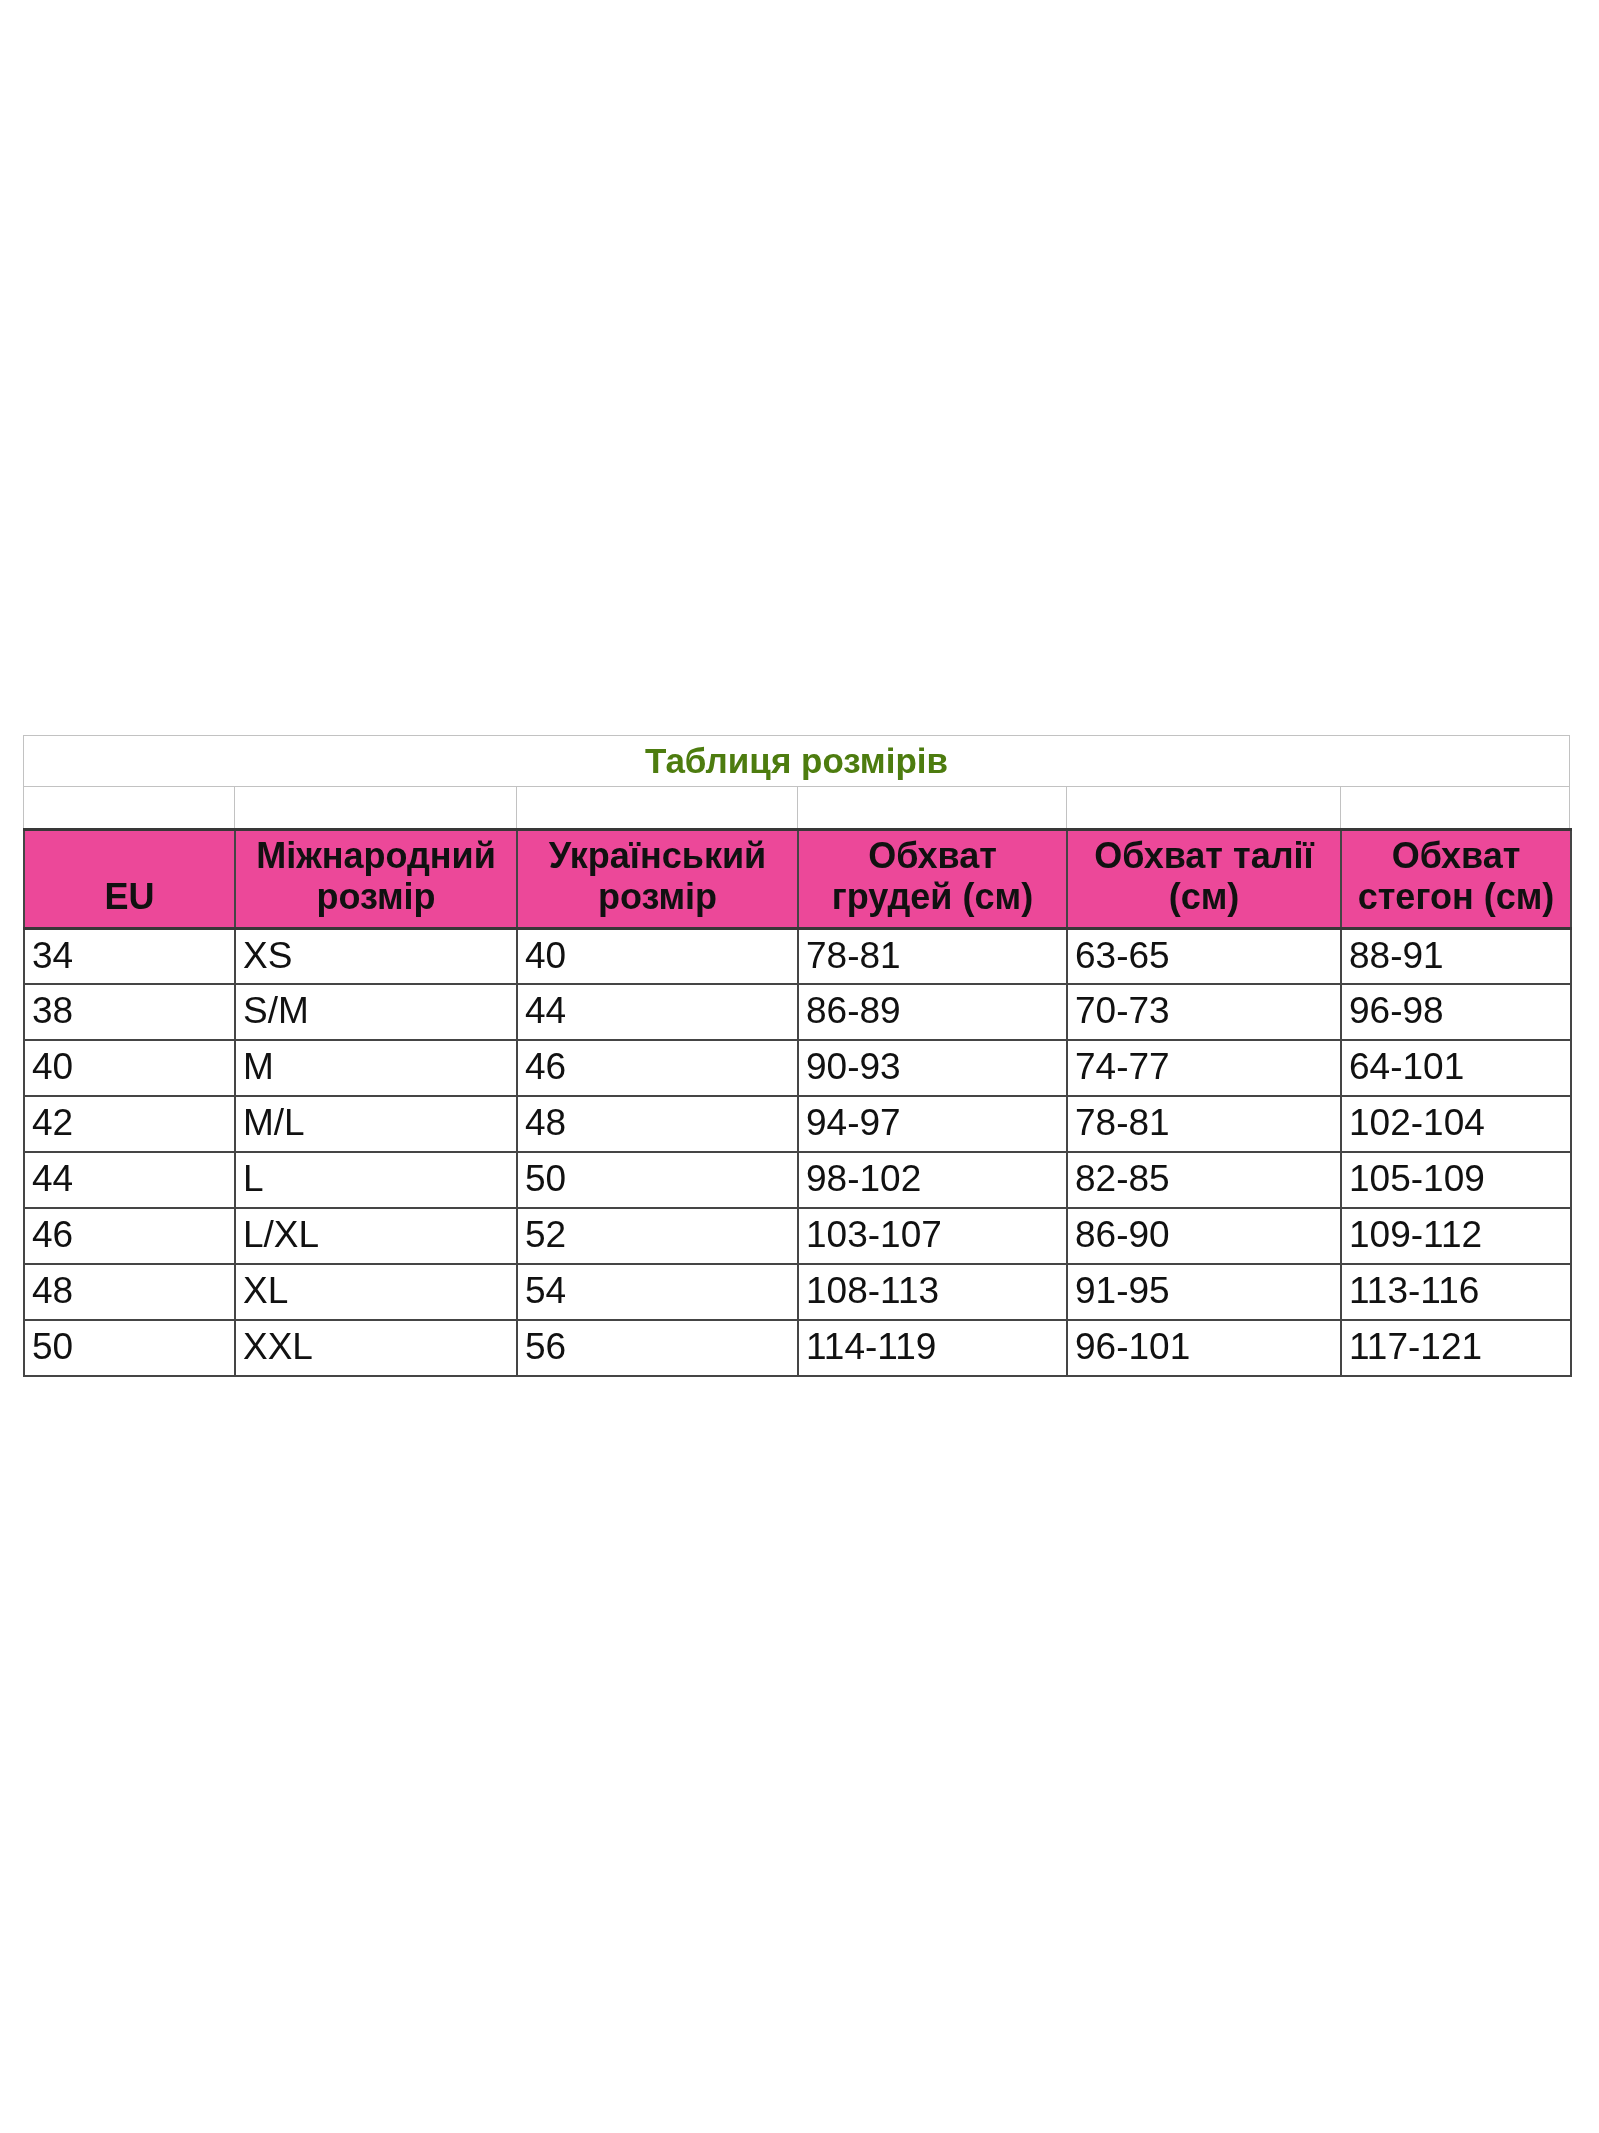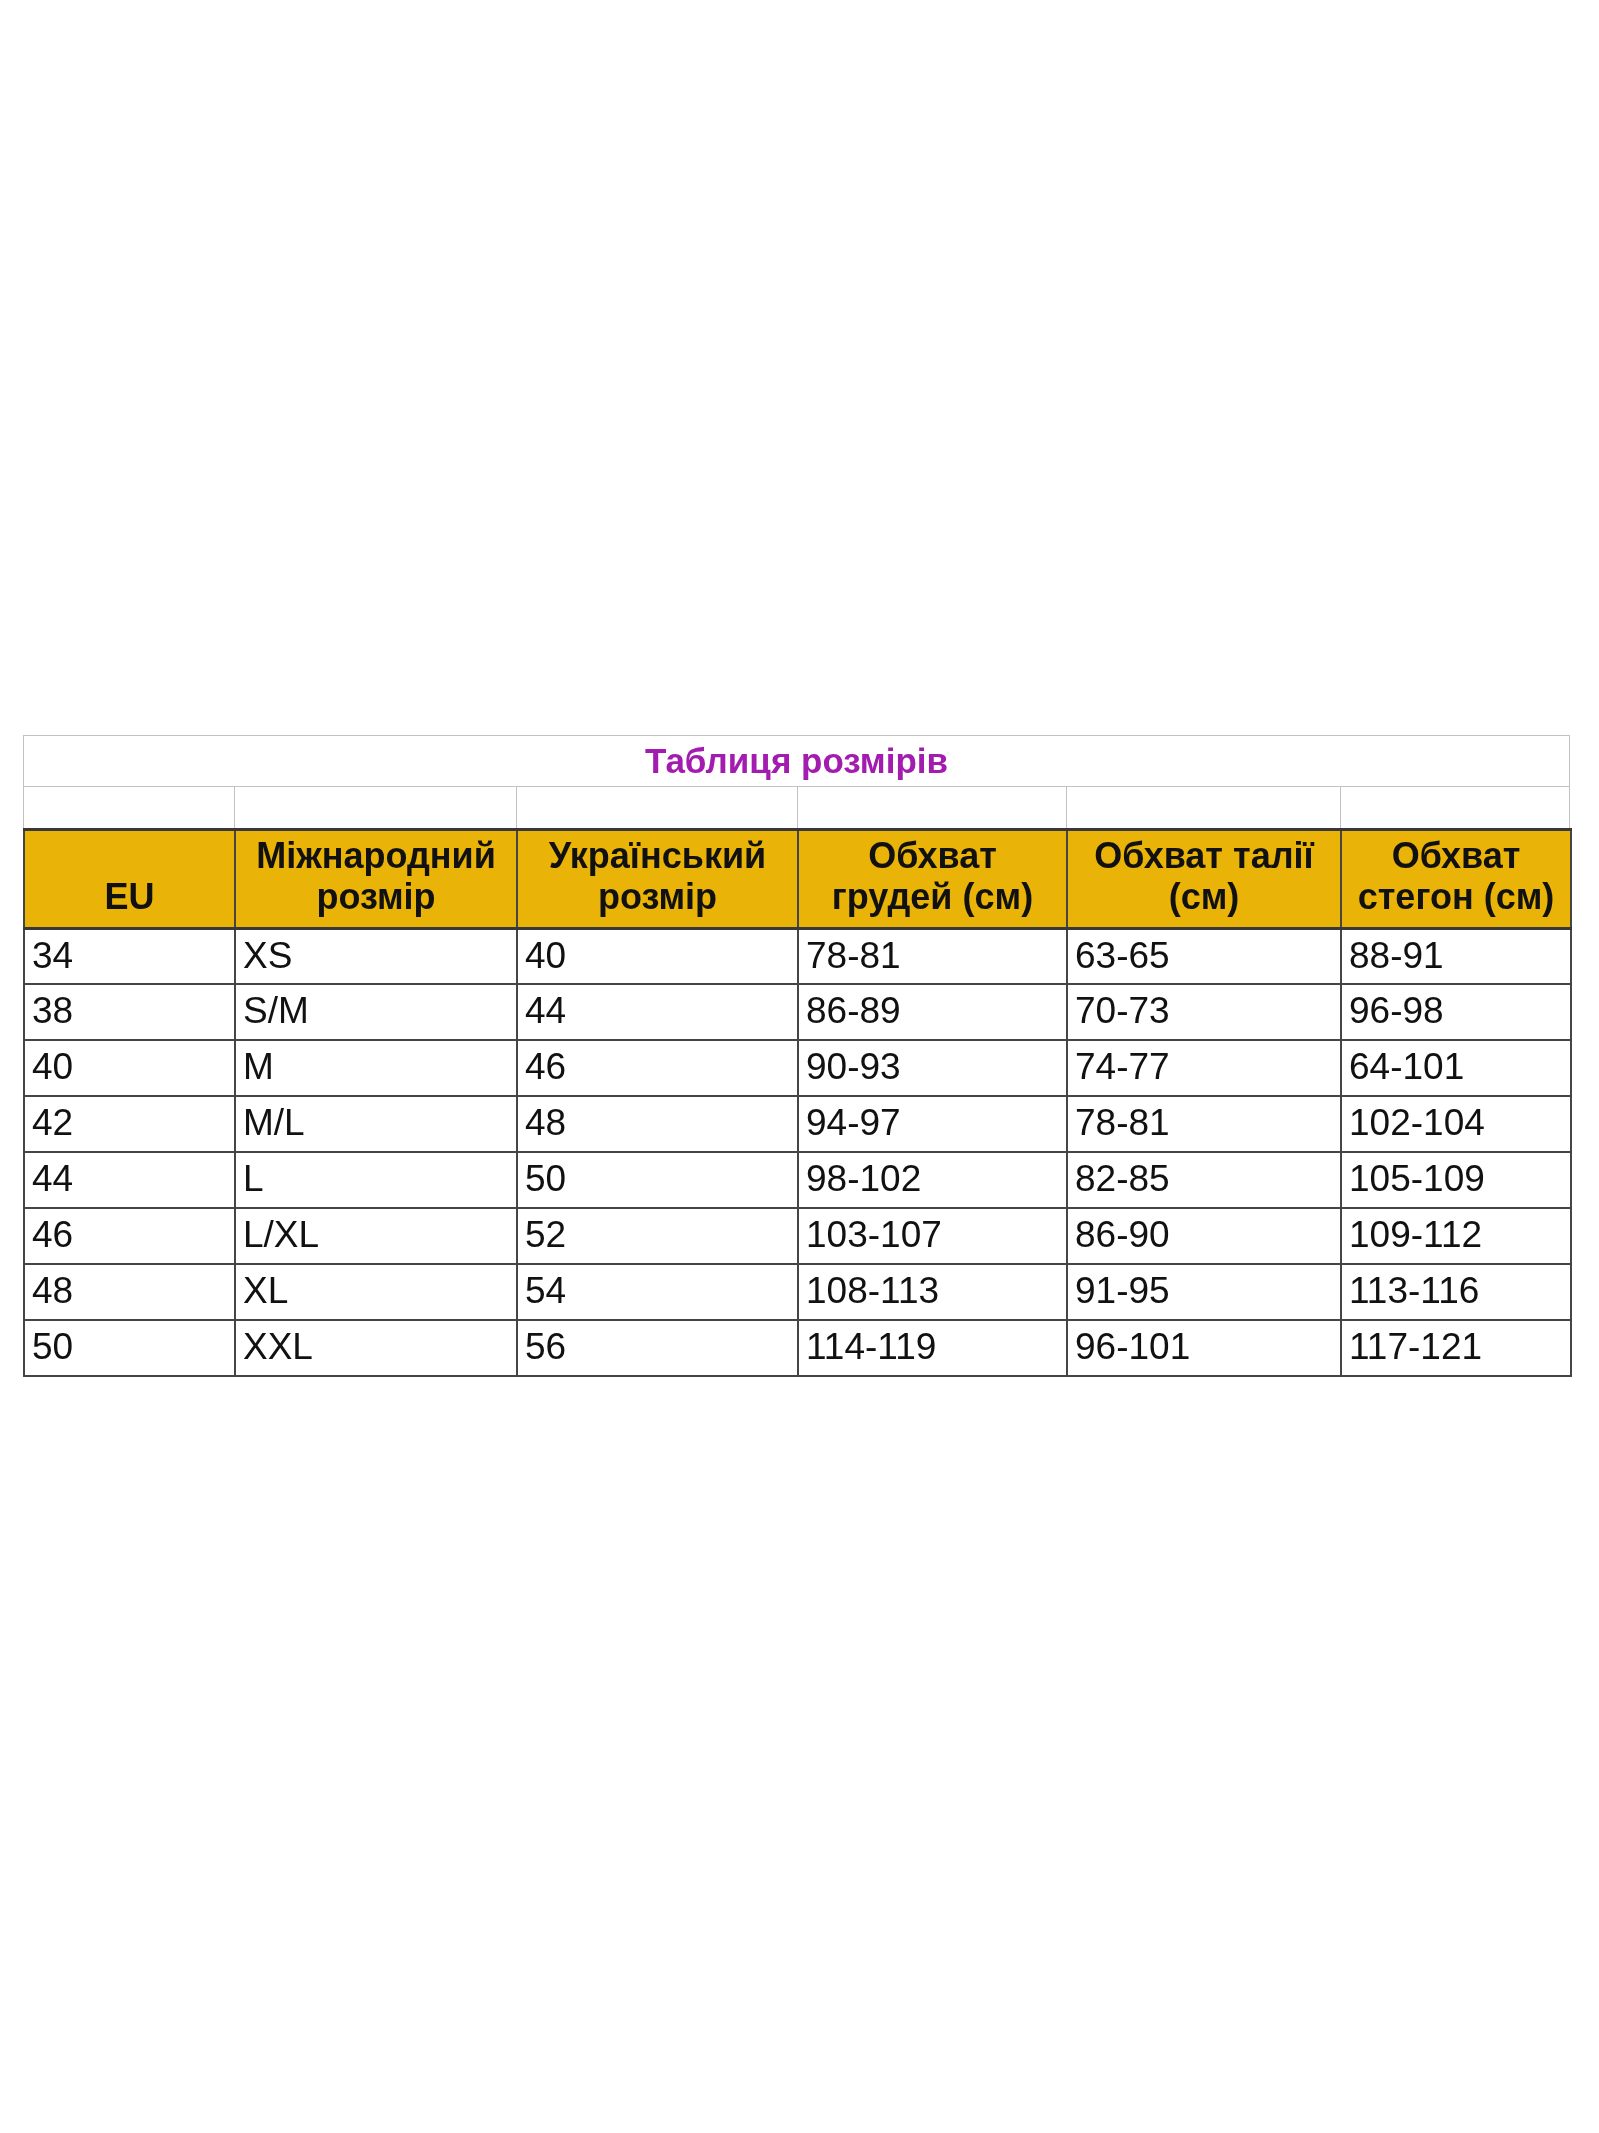--- a/index.html
+++ b/index.html
@@ -24,21 +24,21 @@
   }
   .title-row {
     box-sizing: border-box;
     height: 52px;
     border: 1px solid #c2c2c2;
     display: flex;
     align-items: center;
     justify-content: center;
     font-size: 35px;
     font-weight: bold;
-    color: #a21caf;
+    color: #4d7c0f;
     background: #ffffff;
   }
   .spacer-row {
     box-sizing: border-box;
     display: flex;
     height: 41px;
     border-bottom: none;
   }
   .spacer-cell {
     box-sizing: border-box;
@@ -48,21 +48,21 @@
   .spacer-cell:last-child {
     border-right: 1px solid #c2c2c2;
   }
   table.grid {
     width: 1547px;
     border-collapse: collapse;
     table-layout: fixed;
   }
   table.grid th {
     box-sizing: border-box;
-    background: #eab308;
+    background: #ec4899;
     border: 2px solid #454545;
     border-top: 3px solid #383838;
     border-bottom: 3px solid #383838;
     font-size: 36px;
     font-weight: bold;
     line-height: 1.15;
     text-align: center;
     vertical-align: bottom;
     padding: 4px 4px 9px 4px;
     height: 93px;

